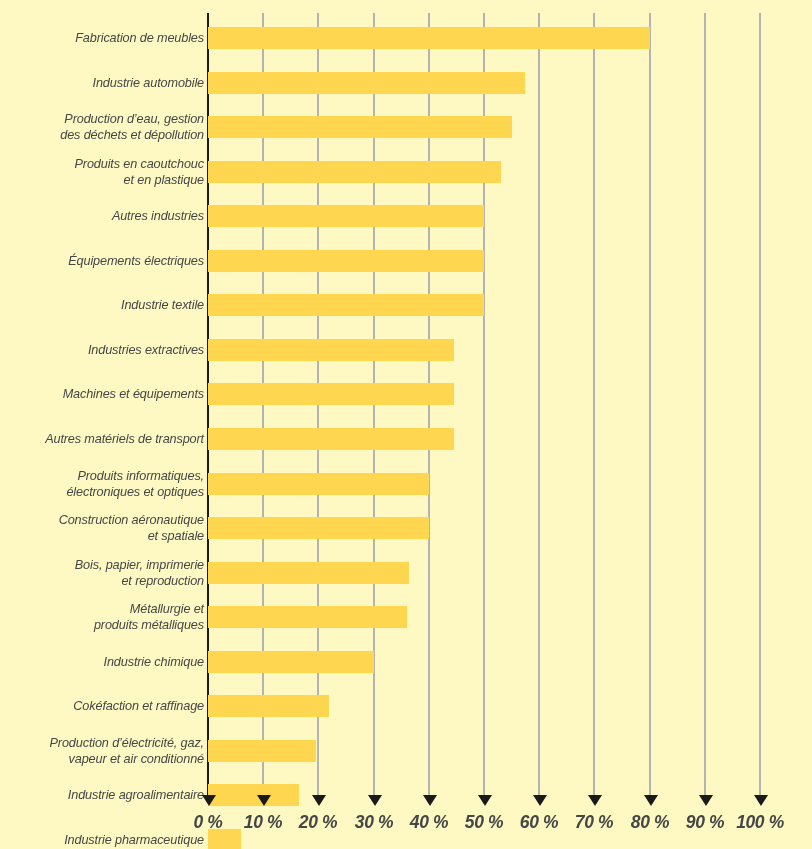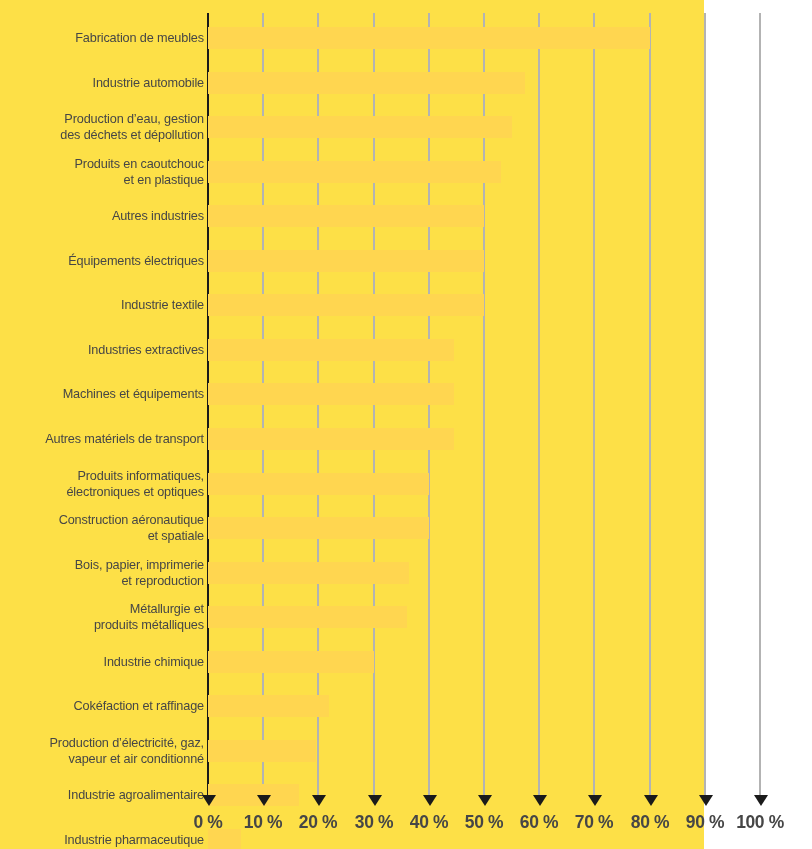--- a/index.html
+++ b/index.html
@@ -9,23 +9,24 @@
   }
   body {
     width: 812px;
     height: 849px;
     font-family: "Liberation Sans", "DejaVu Sans", sans-serif;
     overflow: hidden;
   }
 
   #chart-root {
     position: relative;
-    width: 704px;
+    width: 812px;
     height: 849px;
-    background: #fde047;
+    background: #fef9c3;
+    font-style: italic;
   }
 
   
 
   #plot-area {
     position: absolute;
     left: 208px;
     top: 13px;
     width: 552px;
     height: 782px;

